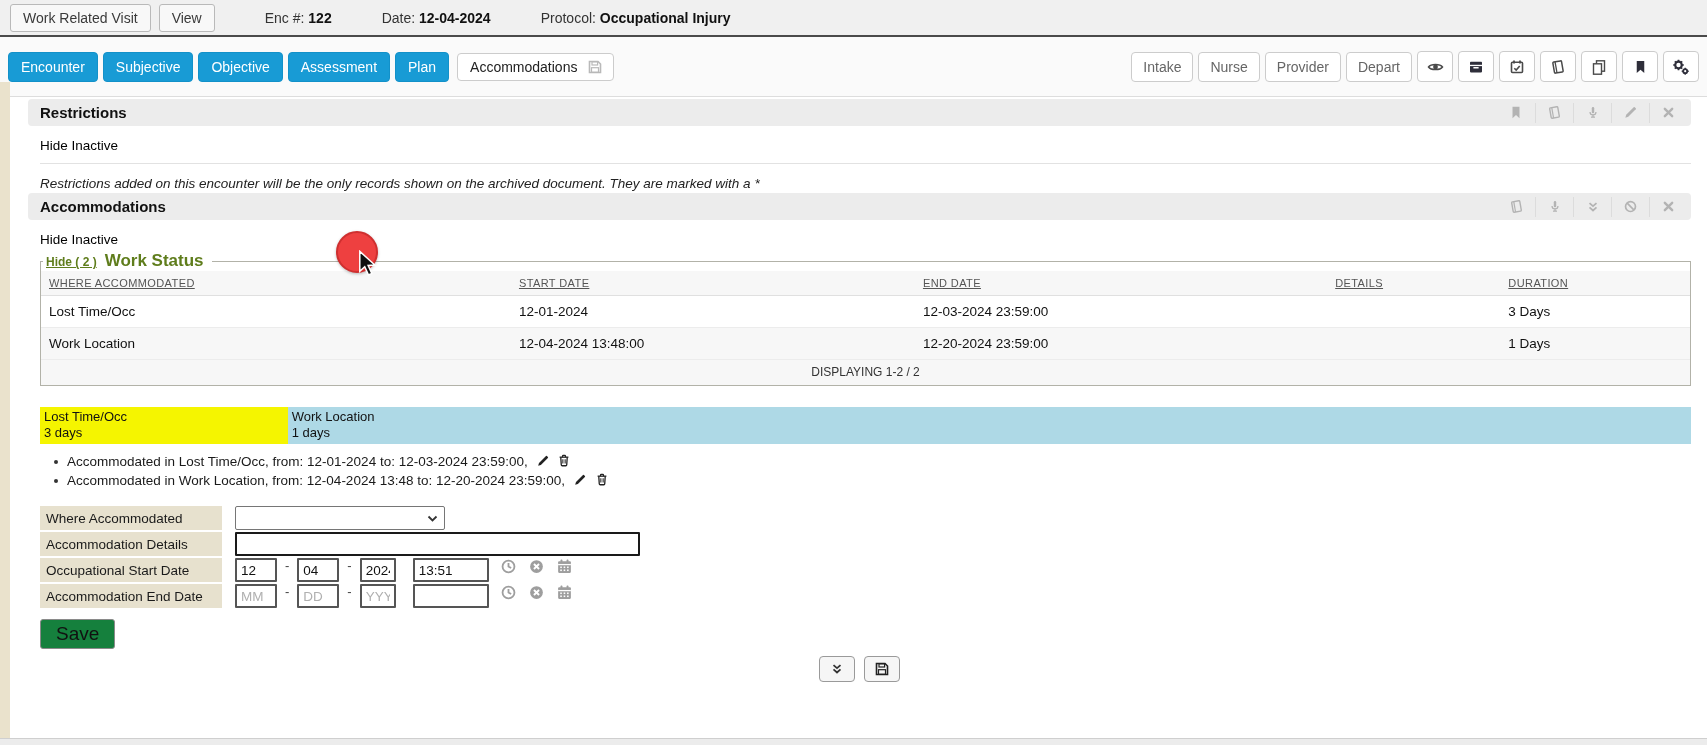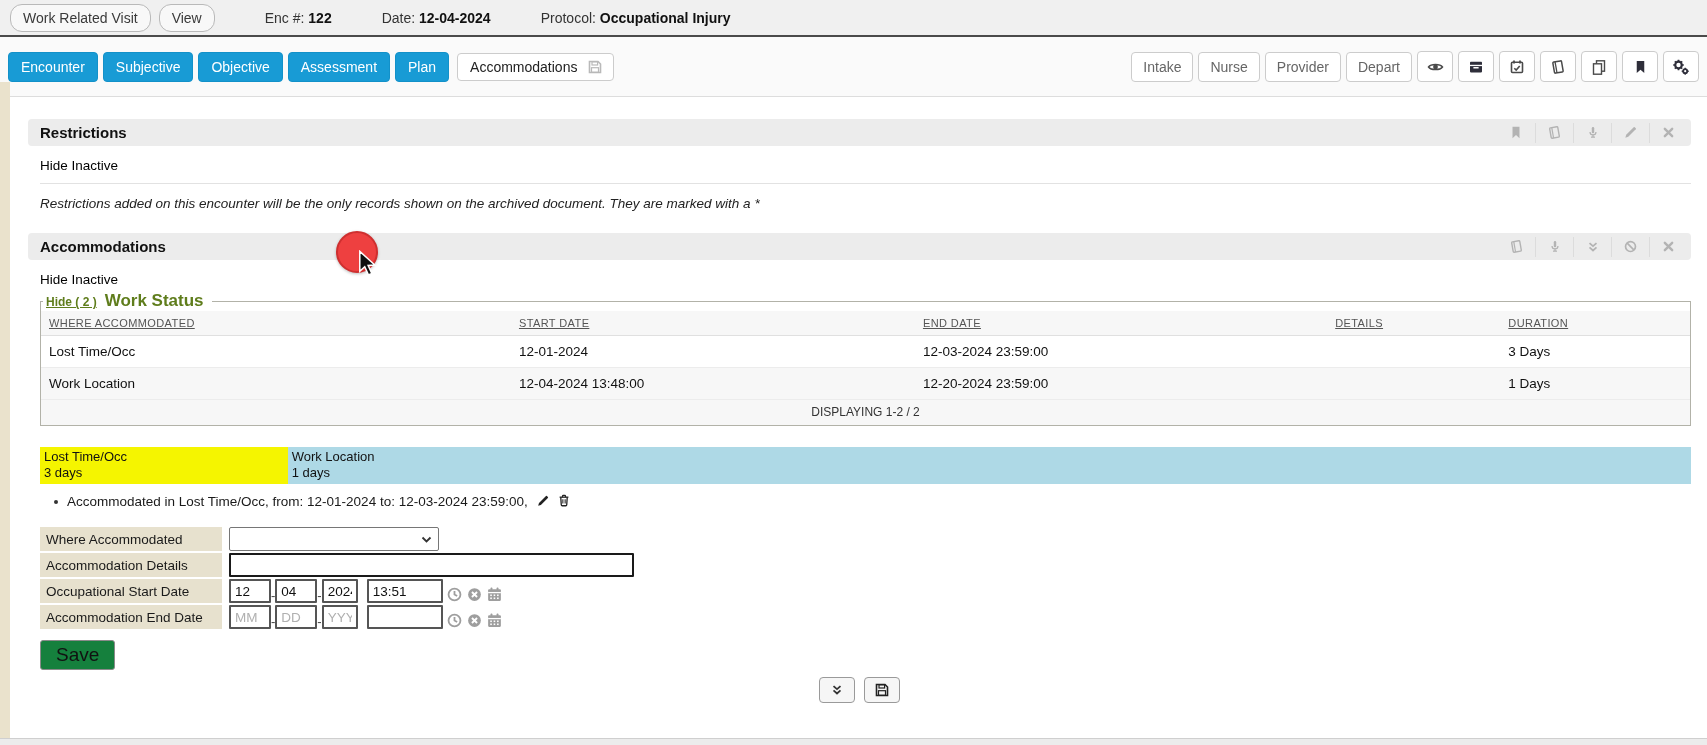--- a/index.html
+++ b/index.html
@@ -9,21 +9,21 @@
     font-size: 13px; color:#1a1a1a; background:#fff; position:relative;
   }
   svg { display:block; }
 
   
   .topbar {
     height:37px; background:#f0f0f0; border-bottom:2px solid #4a4a4a;
     display:flex; align-items:center; padding:0 10px; gap:8px;
   }
   .topbar .btn-plain {
-    background:#f8f8f8; border:1px solid #b9b9b9; border-radius:12px;
+    background:#f8f8f8; border:1px solid #b9b9b9; border-radius:3px;
     padding:5px 12px; font-size:14px; color:#3a3a3a; cursor:pointer;
   }
   .kv { font-size:14px; color:#333; margin-left:14px;padding-left:28px; }
   .kv b { font-weight:bold; color:#111; }
 
   
   .toolbar {
     height:60px; background:#fafafa; border-bottom:1px solid #ddd;
     display:flex; align-items:center; padding:0 8px;
   }
@@ -47,21 +47,21 @@
     width:36px; height:31px; display:flex; align-items:center; justify-content:center;
     color:#4a4a4a; cursor:pointer;
   }
   .icon-btn.dark { color:#2e2e3a; }
 
   
   .left-strip { position:absolute; left:0; top:82px; bottom:7px; width:10px; background:#eae2cc; }
   .content { padding:0 16px 0 28px; position:relative; }
 
   .section-header {
-    margin-top:22px; height:27px; background:#ececec; border-radius:4px;
+    margin-top:2px; height:27px; background:#ececec; border-radius:4px;
     display:flex; align-items:center; padding:0 4px 0 12px;
   }
   .section-title { font-weight:bold; font-size:15px; color:#111; }
   .header-icons { margin-left:auto; display:flex; align-items:center; }
   .hdr-ic {
     color:#b3b3b3; width:38px; height:20px; display:flex; align-items:center; justify-content:center;
     border-left:1px solid #dcdcdc; cursor:pointer;
   }
   .hdr-ic:first-child { border-left:none; }
 
@@ -103,21 +103,21 @@
   .entries li { margin-bottom:1px; }
   .entry-ic { display:inline-block; vertical-align:-2px; color:#222; margin-left:4px; cursor:pointer; }
 
   
   .form { margin-top:16px; }
   .frow { display:flex; align-items:stretch; margin-bottom:2px; }
   .flabel {
     width:182px; background:#e7e1ce; padding:4px 6px; font-size:13.5px; color:#1a1a1a;
     display:flex; align-items:center; flex:none;
   }
-  .ffield { margin-left:7px; display:flex; align-items:flex-end; gap:0; }
+  .ffield { margin-left:13px; display:flex; align-items:flex-start; gap:8px; }
   select.sel {
     width:210px; height:24px; border:1px solid #767676; border-radius:2px; background:#fff;
     appearance:none; -webkit-appearance:none; padding:0 22px 0 6px; font-size:13px; color:#111;
   }
   .sel-wrap { position:relative; }
   .sel-wrap .sel-chev { position:absolute; right:7px; top:9px; pointer-events:none; color:#333; }
   input { font-family:inherit; font-size:13.5px; color:#111; }
   .inp-dark { width:405px; height:24px; border:2px solid #1a1a1a; border-radius:1px; padding:0 5px; }
   .inp-sm { height:24px; border:2px solid #555; border-radius:1px; padding:0 4px; }
   .w-mm { width:42px; } .w-yy { width:36px; } .w-time { width:76px; margin-left:9px; }
@@ -365,20 +365,32 @@
     <div class="bar bar-1">
       <div>Work Location</div>
       <div>1 days</div>
     </div>
   </div>
 
   
   <ul class="plain entries">
     <li>
       <span>Accommodated in Lost Time/Occ, from: 12-01-2024 to: 12-03-2024 23:59:00,</span>
+      <span class="entry-ic"><svg width="14" height="14" viewBox="0 0 16 16">
+            <path d="M2.5 13.5 l.9-3.1 8-8 a.8.8 0 0 1 1.1 0 l1.1 1.1 a.8.8 0 0 1 0 1.1 l-8 8 z" fill="currentColor"></path>
+          </svg></span>
+      <span class="entry-ic"><svg width="14" height="15" viewBox="0 0 16 16" fill="none" stroke="currentColor">
+            <path d="M3 4.2 H13" stroke-width="1.5"></path>
+            <path d="M6.3 4.2 V3 a.8.8 0 0 1 .8-.8 h1.8 a.8.8 0 0 1 .8.8 V4.2" stroke-width="1.4"></path>
+            <path d="M4.3 4.2 l.6 8.9 a1 1 0 0 0 1 .9 h4.2 a1 1 0 0 0 1-.9 l.6-8.9" stroke-width="1.5"></path>
+            <path d="M6.7 6.5 v5 M9.3 6.5 v5" stroke-width="1.2"></path>
+          </svg></span>
+    </li>
+    <li>
+      <span>Accommodated in Work Location, from: 12-04-2024 13:48 to: 12-20-2024 23:59:00,</span>
       <span class="entry-ic"><svg width="14" height="14" viewBox="0 0 16 16">
             <path d="M2.5 13.5 l.9-3.1 8-8 a.8.8 0 0 1 1.1 0 l1.1 1.1 a.8.8 0 0 1 0 1.1 l-8 8 z" fill="currentColor"></path>
           </svg></span>
       <span class="entry-ic"><svg width="14" height="15" viewBox="0 0 16 16" fill="none" stroke="currentColor">
             <path d="M3 4.2 H13" stroke-width="1.5"></path>
             <path d="M6.3 4.2 V3 a.8.8 0 0 1 .8-.8 h1.8 a.8.8 0 0 1 .8.8 V4.2" stroke-width="1.4"></path>
             <path d="M4.3 4.2 l.6 8.9 a1 1 0 0 0 1 .9 h4.2 a1 1 0 0 0 1-.9 l.6-8.9" stroke-width="1.5"></path>
             <path d="M6.7 6.5 v5 M9.3 6.5 v5" stroke-width="1.2"></path>
           </svg></span>
     </li>

